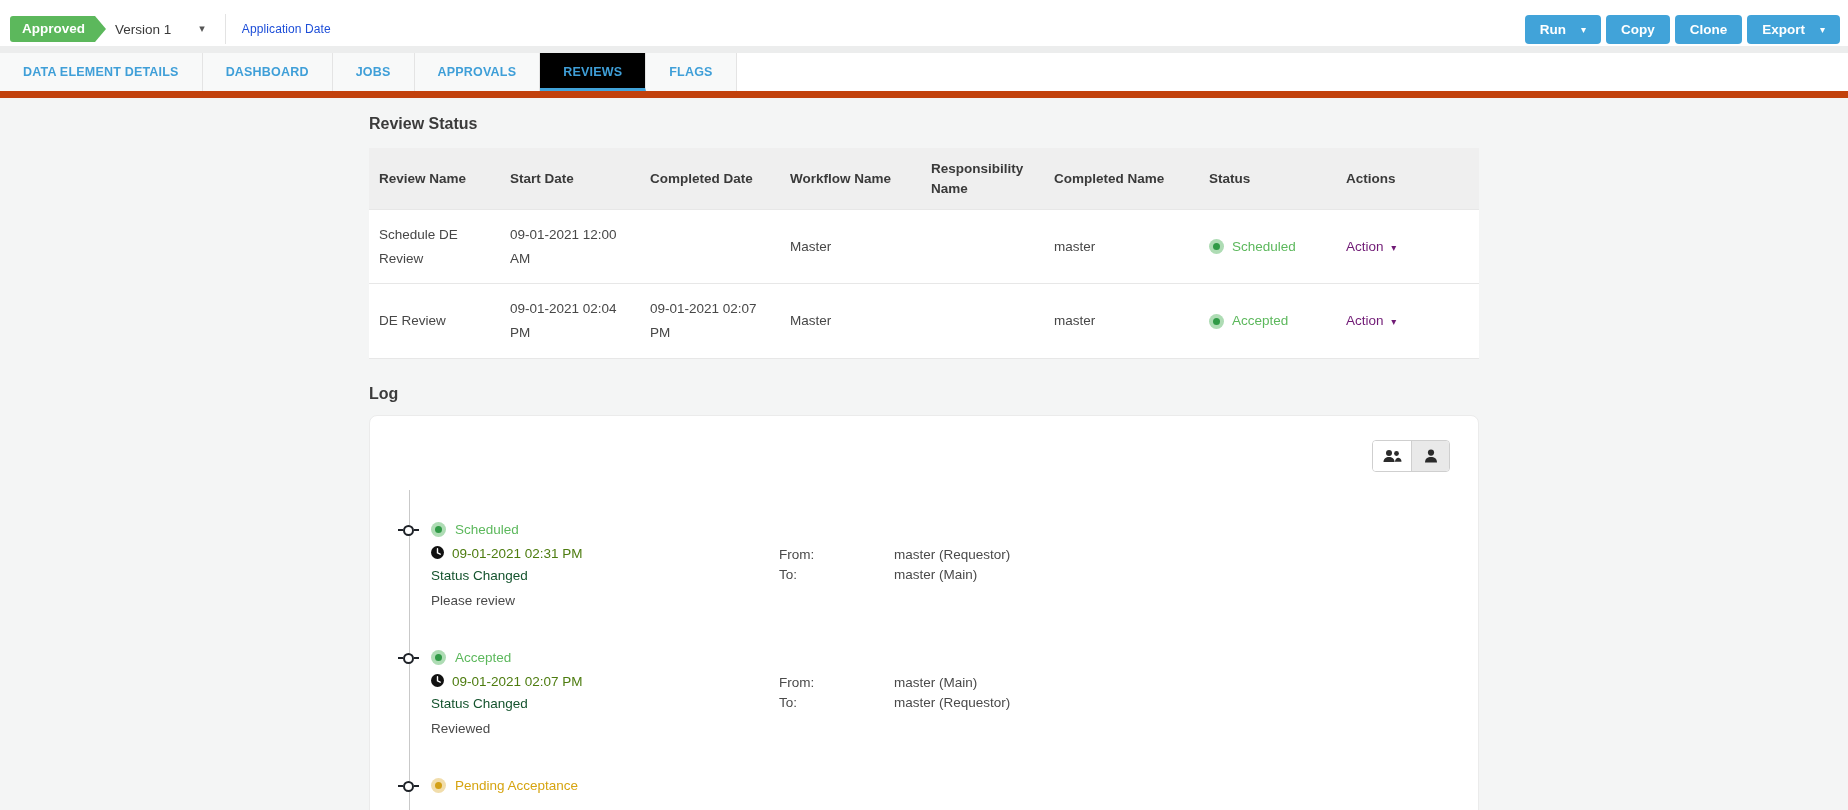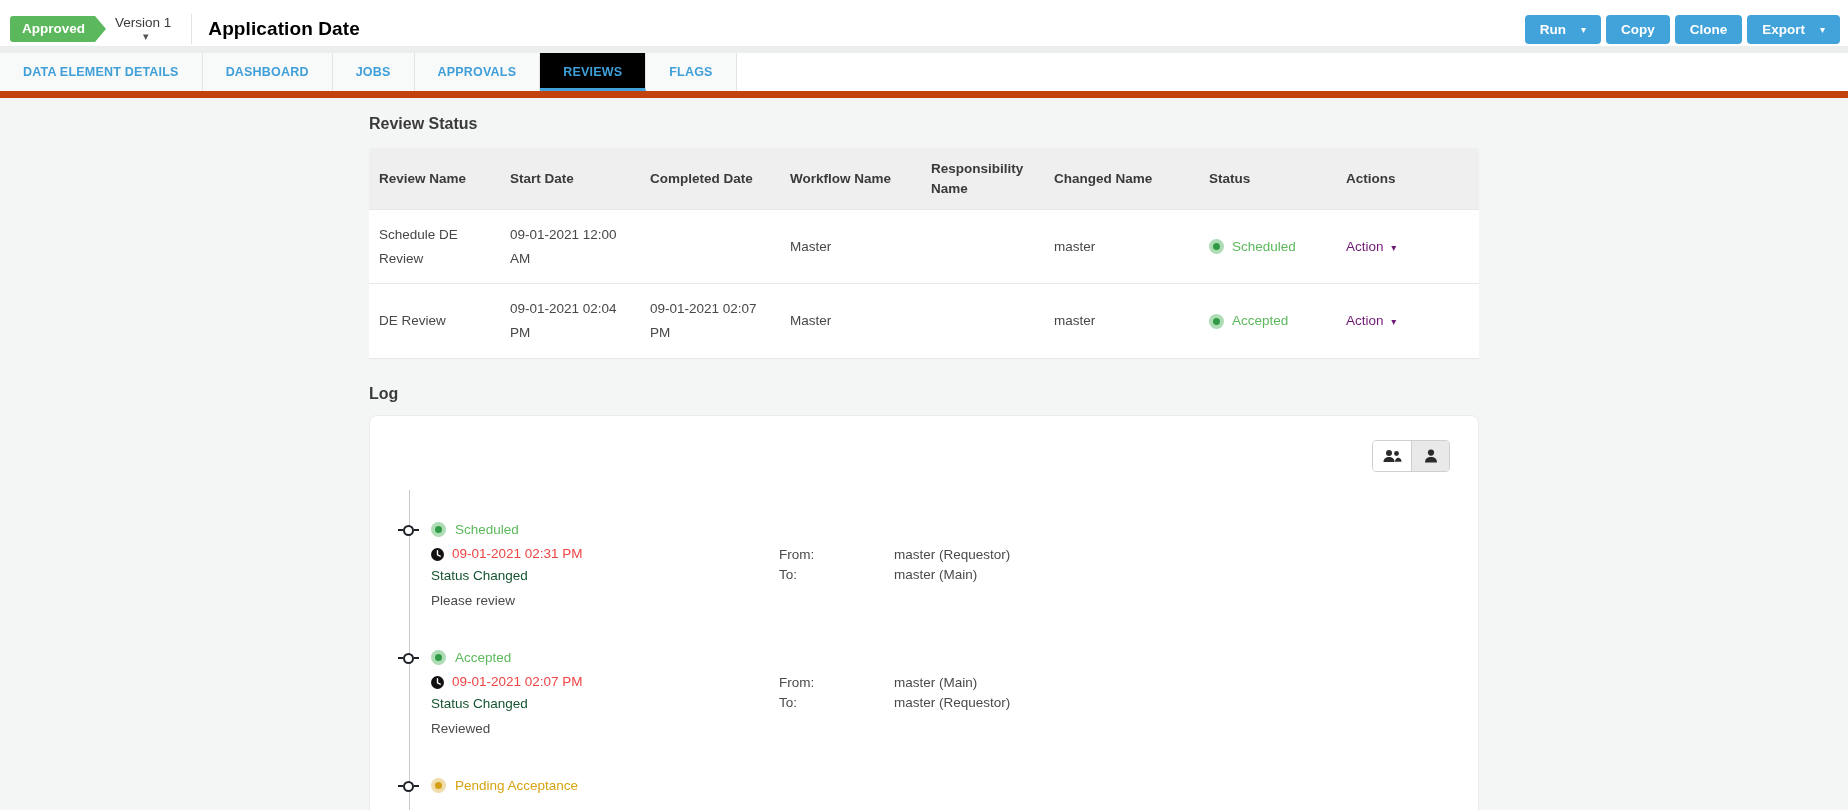--- a/index.html
+++ b/index.html
@@ -22,25 +22,25 @@
     padding: 5px 10px 5px 12px; line-height: 16px;
     border-radius: 3px 0 0 3px; margin-right: 12px;
   }
   .status-ribbon::after {
     content: ""; position: absolute; left: 100%; top: 0;
     border-top: 13px solid transparent; border-bottom: 13px solid transparent;
     border-left: 11px solid #5cb85c;
   }
   .version-select {
     display: flex; cursor: pointer;
-    font-size: 13.5px; color: #3a3a3a; margin-left: 8px; flex-direction: column;
+    font-size: 13.5px; color: #3a3a3a; margin-left: 8px;
   }
   .version-select .caret { margin-left: 28px; font-size: 11px; color: #555; }
   .topbar-divider { width: 1px; height: 30px; background: #e3e3e3; margin: 0 16px 0 20px; }
-  .page-title { font-size: 19px; font-weight: 700; color: #000000; letter-spacing: .1px; }
+  .page-title { font-size: 12px; font-weight: 400; color: #1d4ed8; letter-spacing: .1px; }
   .topbar-actions { margin-left: auto; display: flex; gap: 5px; }
   .btn-blue {
     background: #41a3d9; color: #fff; border: none; border-radius: 4px;
     font-family: inherit; font-size: 13.5px; font-weight: 700;
     padding: 7px 15px; cursor: pointer; display: flex; align-items: center; gap: 15px;
   }
   .btn-blue .caret { font-size: 10px; }
 
   
   .tabbar-gap { height: 7px; background: #eceded; }
@@ -114,21 +114,21 @@
   .node {
     position: absolute; left: -33px; top: 2px; width: 23px; height: 13px;
     display: flex; align-items: center;
   }
   .node .tick { width: 5px; height: 2px; background: #1e2228; }
   .node .ring {
     width: 11px; height: 11px; border: 2px solid #1e2228; border-radius: 50%; background: #fff;
   }
   .entry-title { display: flex; align-items: center; gap: 9px; margin-bottom: 9px; }
   .entry-title .status-label { font-size: 13.5px; }
-  .entry-date { display: flex; align-items: flex-end; gap: 8px; font-size: 13.5px; color: #ef4444; margin-bottom: 7px; }
+  .entry-date { display: flex; align-items: flex-start; gap: 8px; font-size: 13.5px; color: #4d7c0f; margin-bottom: 7px; }
   .entry-event { font-size: 13.5px; color: #14532d; margin-bottom: 10px; }
   .entry-comment { font-size: 13.5px; color: #4a4a4a; }
   .fromto {
     position: absolute; left: 348px; top: 25px;
     display: grid; grid-template-columns: 115px auto; row-gap: 5px;
     font-size: 13.5px; color: #4a4a4a;
   }
   .icon-svg { display: block; }
 </style>
 </head>
@@ -189,21 +189,21 @@
           <col style="width:137px">
           <col style="width:143px">
       </colgroup>
       <thead>
         <tr>
           <th>Review Name</th>
           <th>Start Date</th>
           <th>Completed Date</th>
           <th>Workflow Name</th>
           <th>Responsibility Name</th>
-          <th>Changed Name</th>
+          <th>Completed Name</th>
           <th>Status</th>
           <th>Actions</th>
         </tr>
       </thead>
       <tbody>
         <tr>
           <td>Schedule DE Review</td>
           <td>09-01-2021 12:00 AM</td>
           <td></td>
           <td>Master</td>

